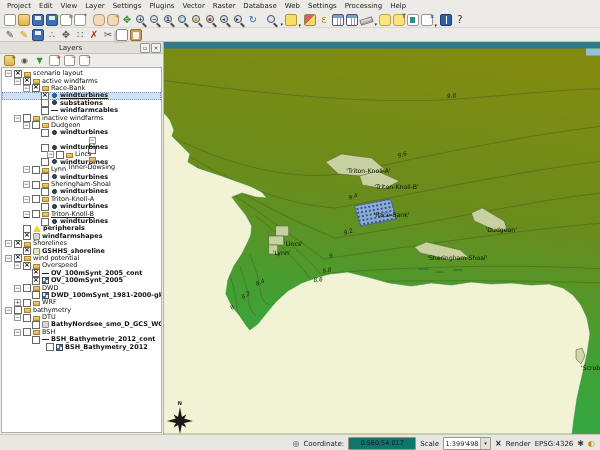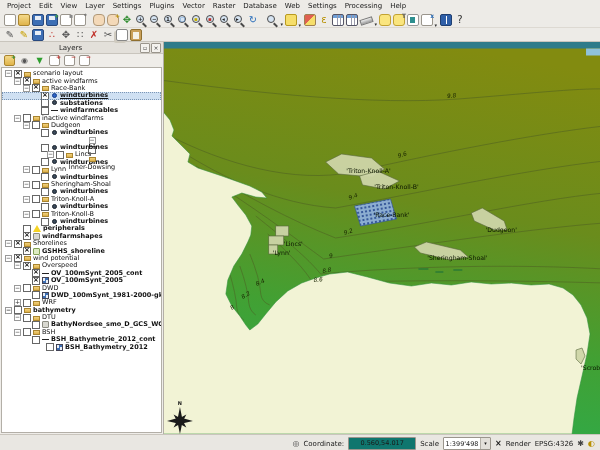--- a/index.html
+++ b/index.html
@@ -314,21 +314,21 @@
             <span class="cb"></span>
             <span class="sym sym-folder"></span>
             <span class="lbl">Triton-Knoll-A</span>
           </div>
           <div class="trow" style="padding-left: 30px;">
             <span class="exp none"></span>
             <span class="cb"></span>
             <span class="sym sym-dot-dark"></span>
             <span class="lbl bold">windturbines</span>
           </div>
-          <div class="trow" style="padding-left: 21px;">
+          <div class="trow" style="padding-left: 21px; text-decoration: underline;">
             <span class="exp">−</span>
             <span class="cb"></span>
             <span class="sym sym-folder"></span>
             <span class="lbl">Triton-Knoll-B</span>
           </div>
           <div class="trow" style="padding-left: 30px;">
             <span class="exp none"></span>
             <span class="cb"></span>
             <span class="sym sym-dot-dark"></span>
             <span class="lbl bold">windturbines</span>
@@ -392,21 +392,21 @@
             <span class="cb"></span>
             <span class="sym sym-raster"></span>
             <span class="lbl bold">DWD_100mSynt_1981-2000-gk</span>
           </div>
           <div class="trow" style="padding-left: 12px;">
             <span class="exp">+</span>
             <span class="cb"></span>
             <span class="sym sym-folder"></span>
             <span class="lbl">WRF</span>
           </div>
-          <div class="trow" style="padding-left: 3px; font-weight: bold;">
+          <div class="trow" style="padding-left: 3px;">
             <span class="exp">−</span>
             <span class="cb"></span>
             <span class="sym sym-folder"></span>
             <span class="lbl">bathymetry</span>
           </div>
           <div class="trow" style="padding-left: 12px;">
             <span class="exp">−</span>
             <span class="cb"></span>
             <span class="sym sym-folder"></span>
             <span class="lbl">DTU</span>

